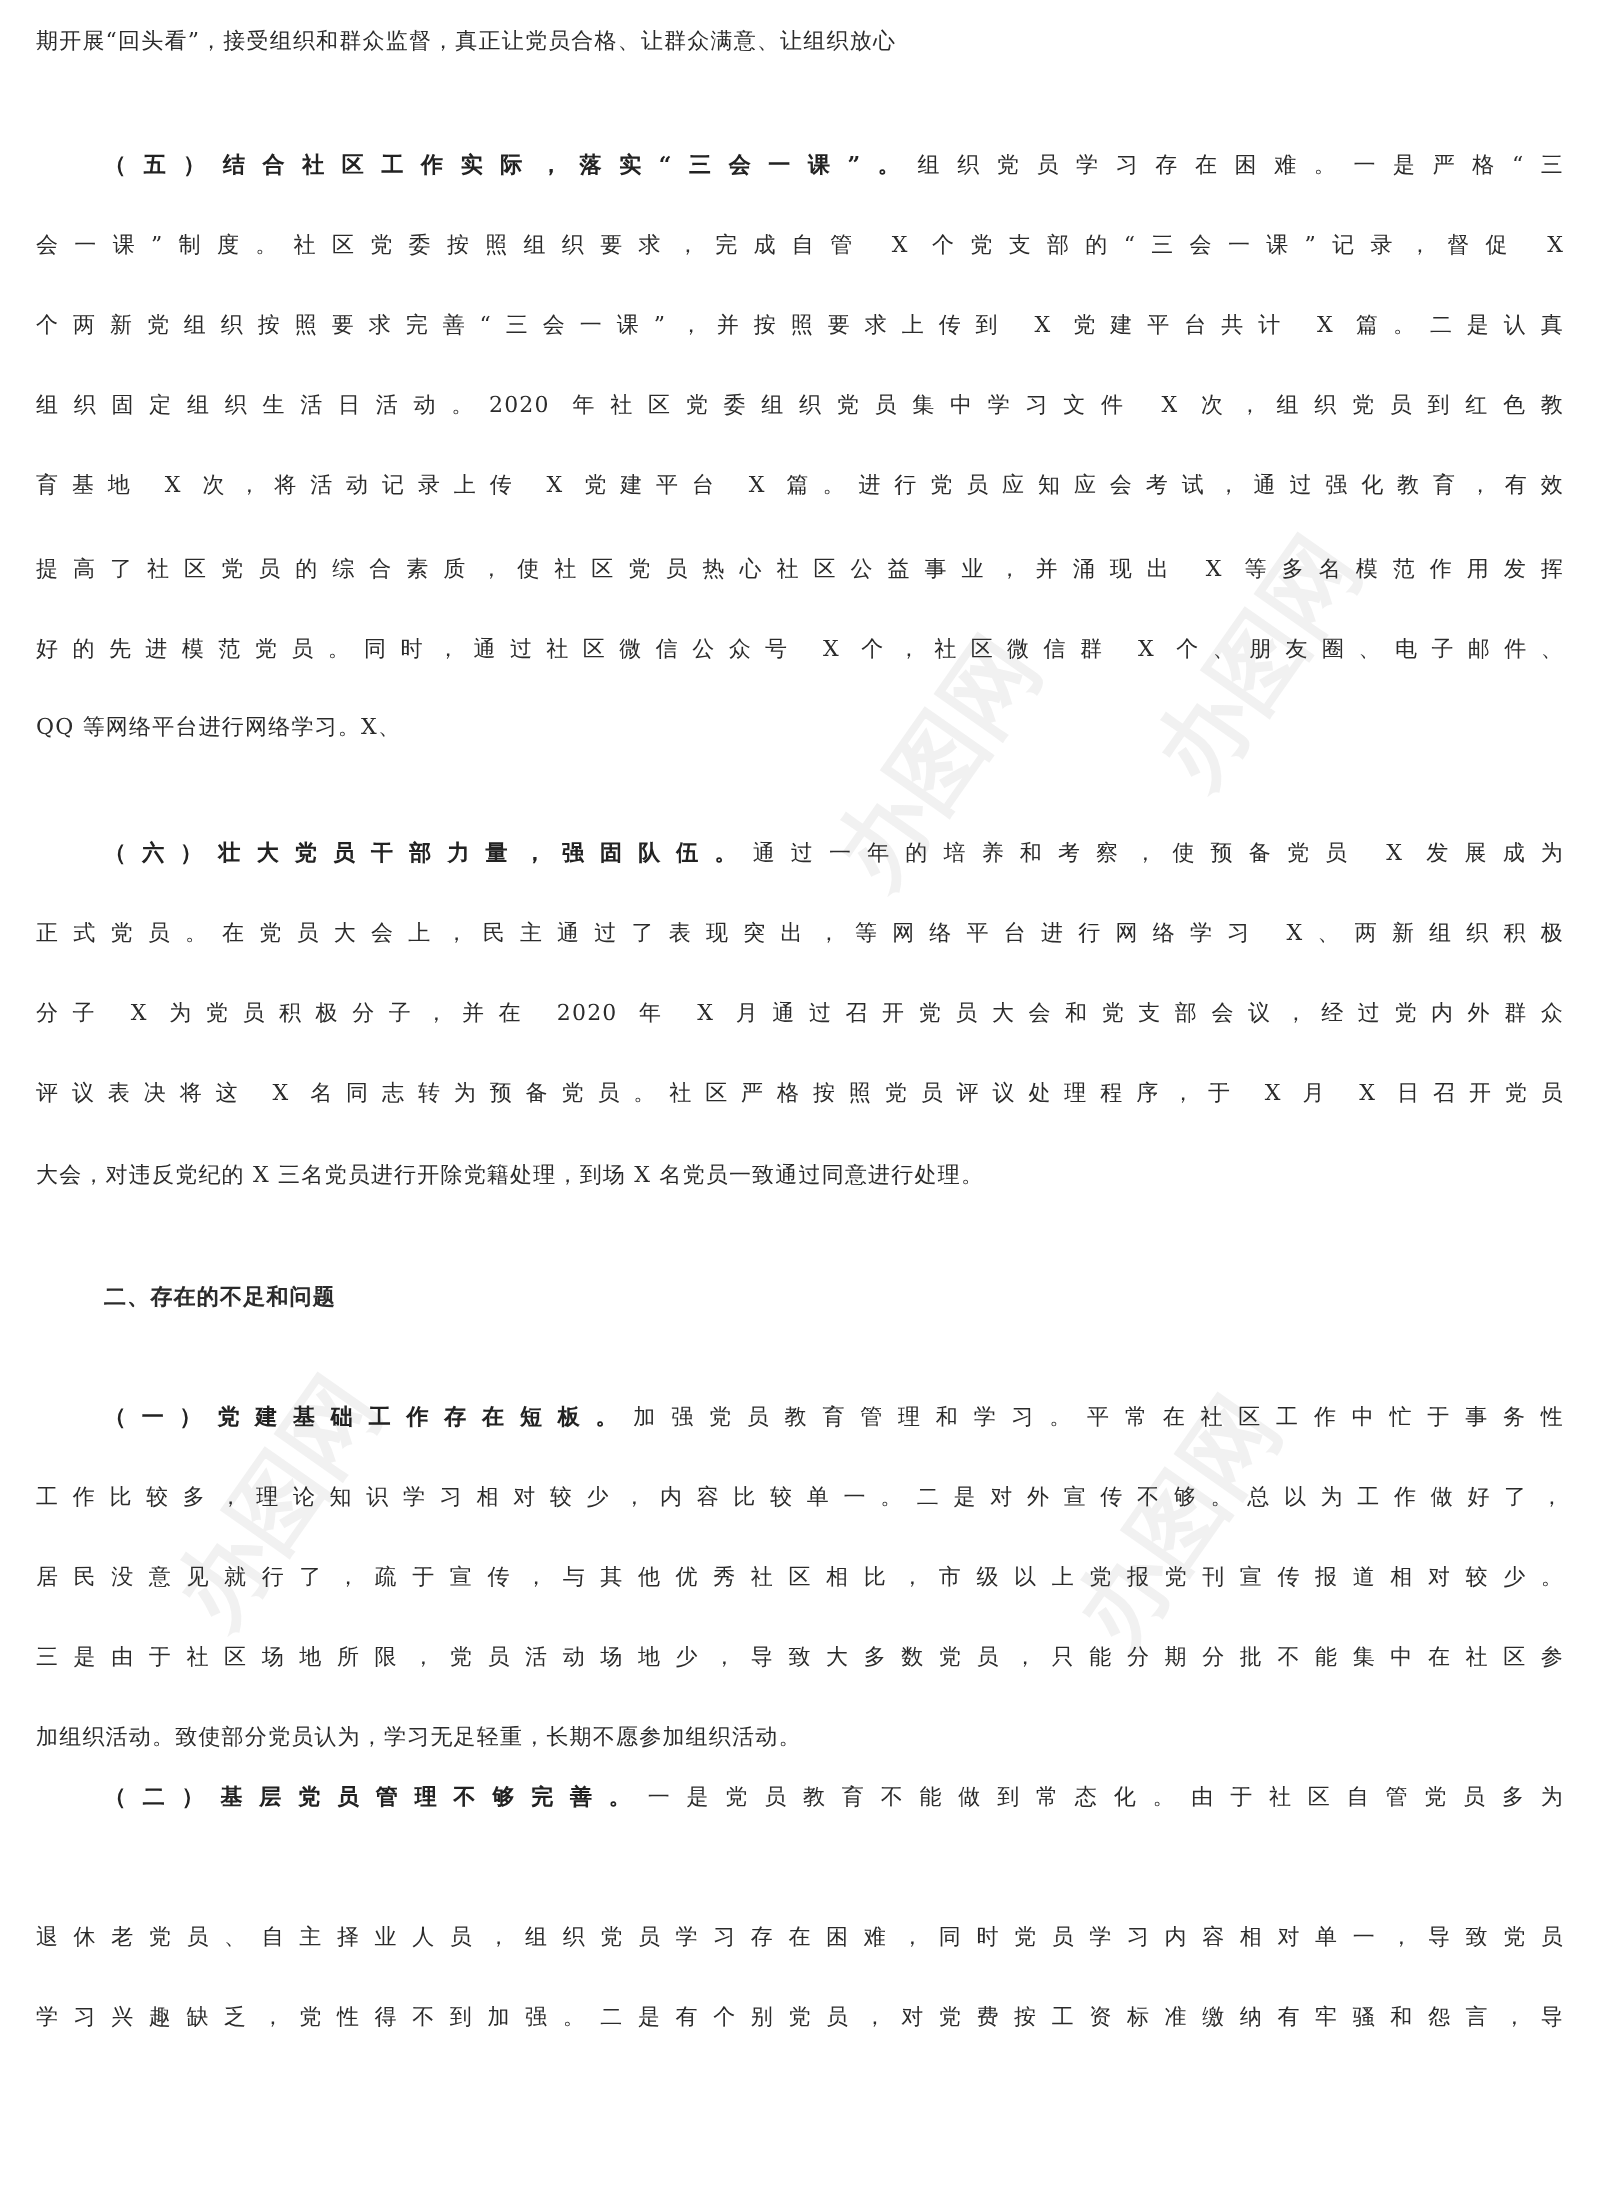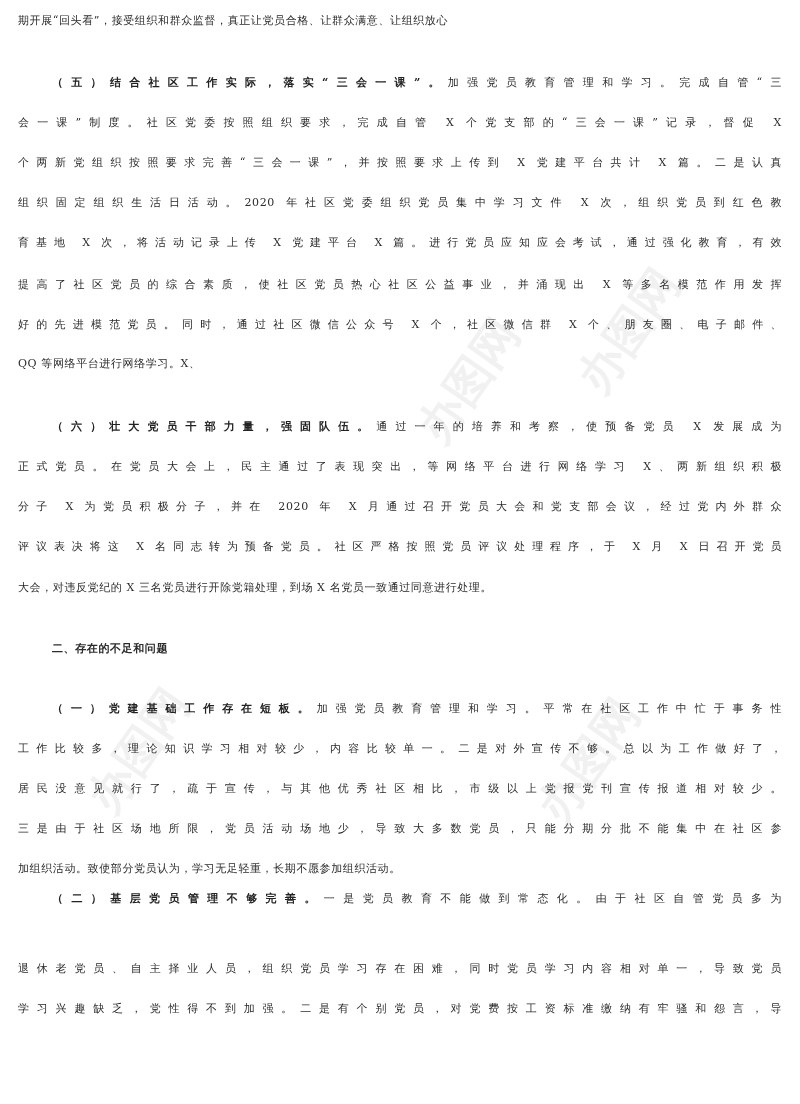--- a/index.html
+++ b/index.html
@@ -30,21 +30,21 @@
 
 <div class="page">
 
   <div class="watermark" style="left:400px;top:350px;">办图网</div>
   <div class="watermark" style="left:560px;top:300px;">办图网</div>
   <div class="watermark" style="left:70px;top:720px;">办图网</div>
   <div class="watermark" style="left:520px;top:730px;">办图网</div>
 
   <div class="line last" style="top:10px;"><span>期开展“回头看”，接受组织和群众监督，真正让党员合格、让群众满意、让组织放心</span></div>
 
-  <div class="line indent" style="top:72px;"><span class="b">（五）结合社区工作实际，落实“三会一课”。</span><span>加强党员教育管理和学习。完成自管“三</span></div>
+  <div class="line indent" style="top:72px;"><span class="b">（五）结合社区工作实际，落实“三会一课”。</span><span>组织党员学习存在困难。一是严格“三</span></div>
   <div class="line" style="top:112px;"><span>会一课”制度。社区党委按照组织要求，完成自管 X 个党支部的“三会一课”记录，督促 X</span></div>
   <div class="line" style="top:152px;"><span>个两新党组织按照要求完善“三会一课”，并按照要求上传到 X 党建平台共计 X 篇。二是认真</span></div>
   <div class="line" style="top:192px;"><span>组织固定组织生活日活动。2020 年社区党委组织党员集中学习文件 X 次，组织党员到红色教</span></div>
   <div class="line" style="top:232px;"><span>育基地 X 次，将活动记录上传 X 党建平台 X 篇。进行党员应知应会考试，通过强化教育，有效</span></div>
   <div class="line" style="top:274px;"><span>提高了社区党员的综合素质，使社区党员热心社区公益事业，并涌现出 X 等多名模范作用发挥</span></div>
   <div class="line" style="top:314px;"><span>好的先进模范党员。同时，通过社区微信公众号 X 个，社区微信群 X 个、朋友圈、电子邮件、</span></div>
   <div class="line last" style="top:353px;"><span>QQ 等网络平台进行网络学习。X、</span></div>
 
   <div class="line indent" style="top:416px;"><span class="b">（六）壮大党员干部力量，强固队伍。</span><span>通过一年的培养和考察，使预备党员 X 发展成为</span></div>
   <div class="line" style="top:456px;"><span>正式党员。在党员大会上，民主通过了表现突出，等网络平台进行网络学习 X、两新组织积极</span></div>

